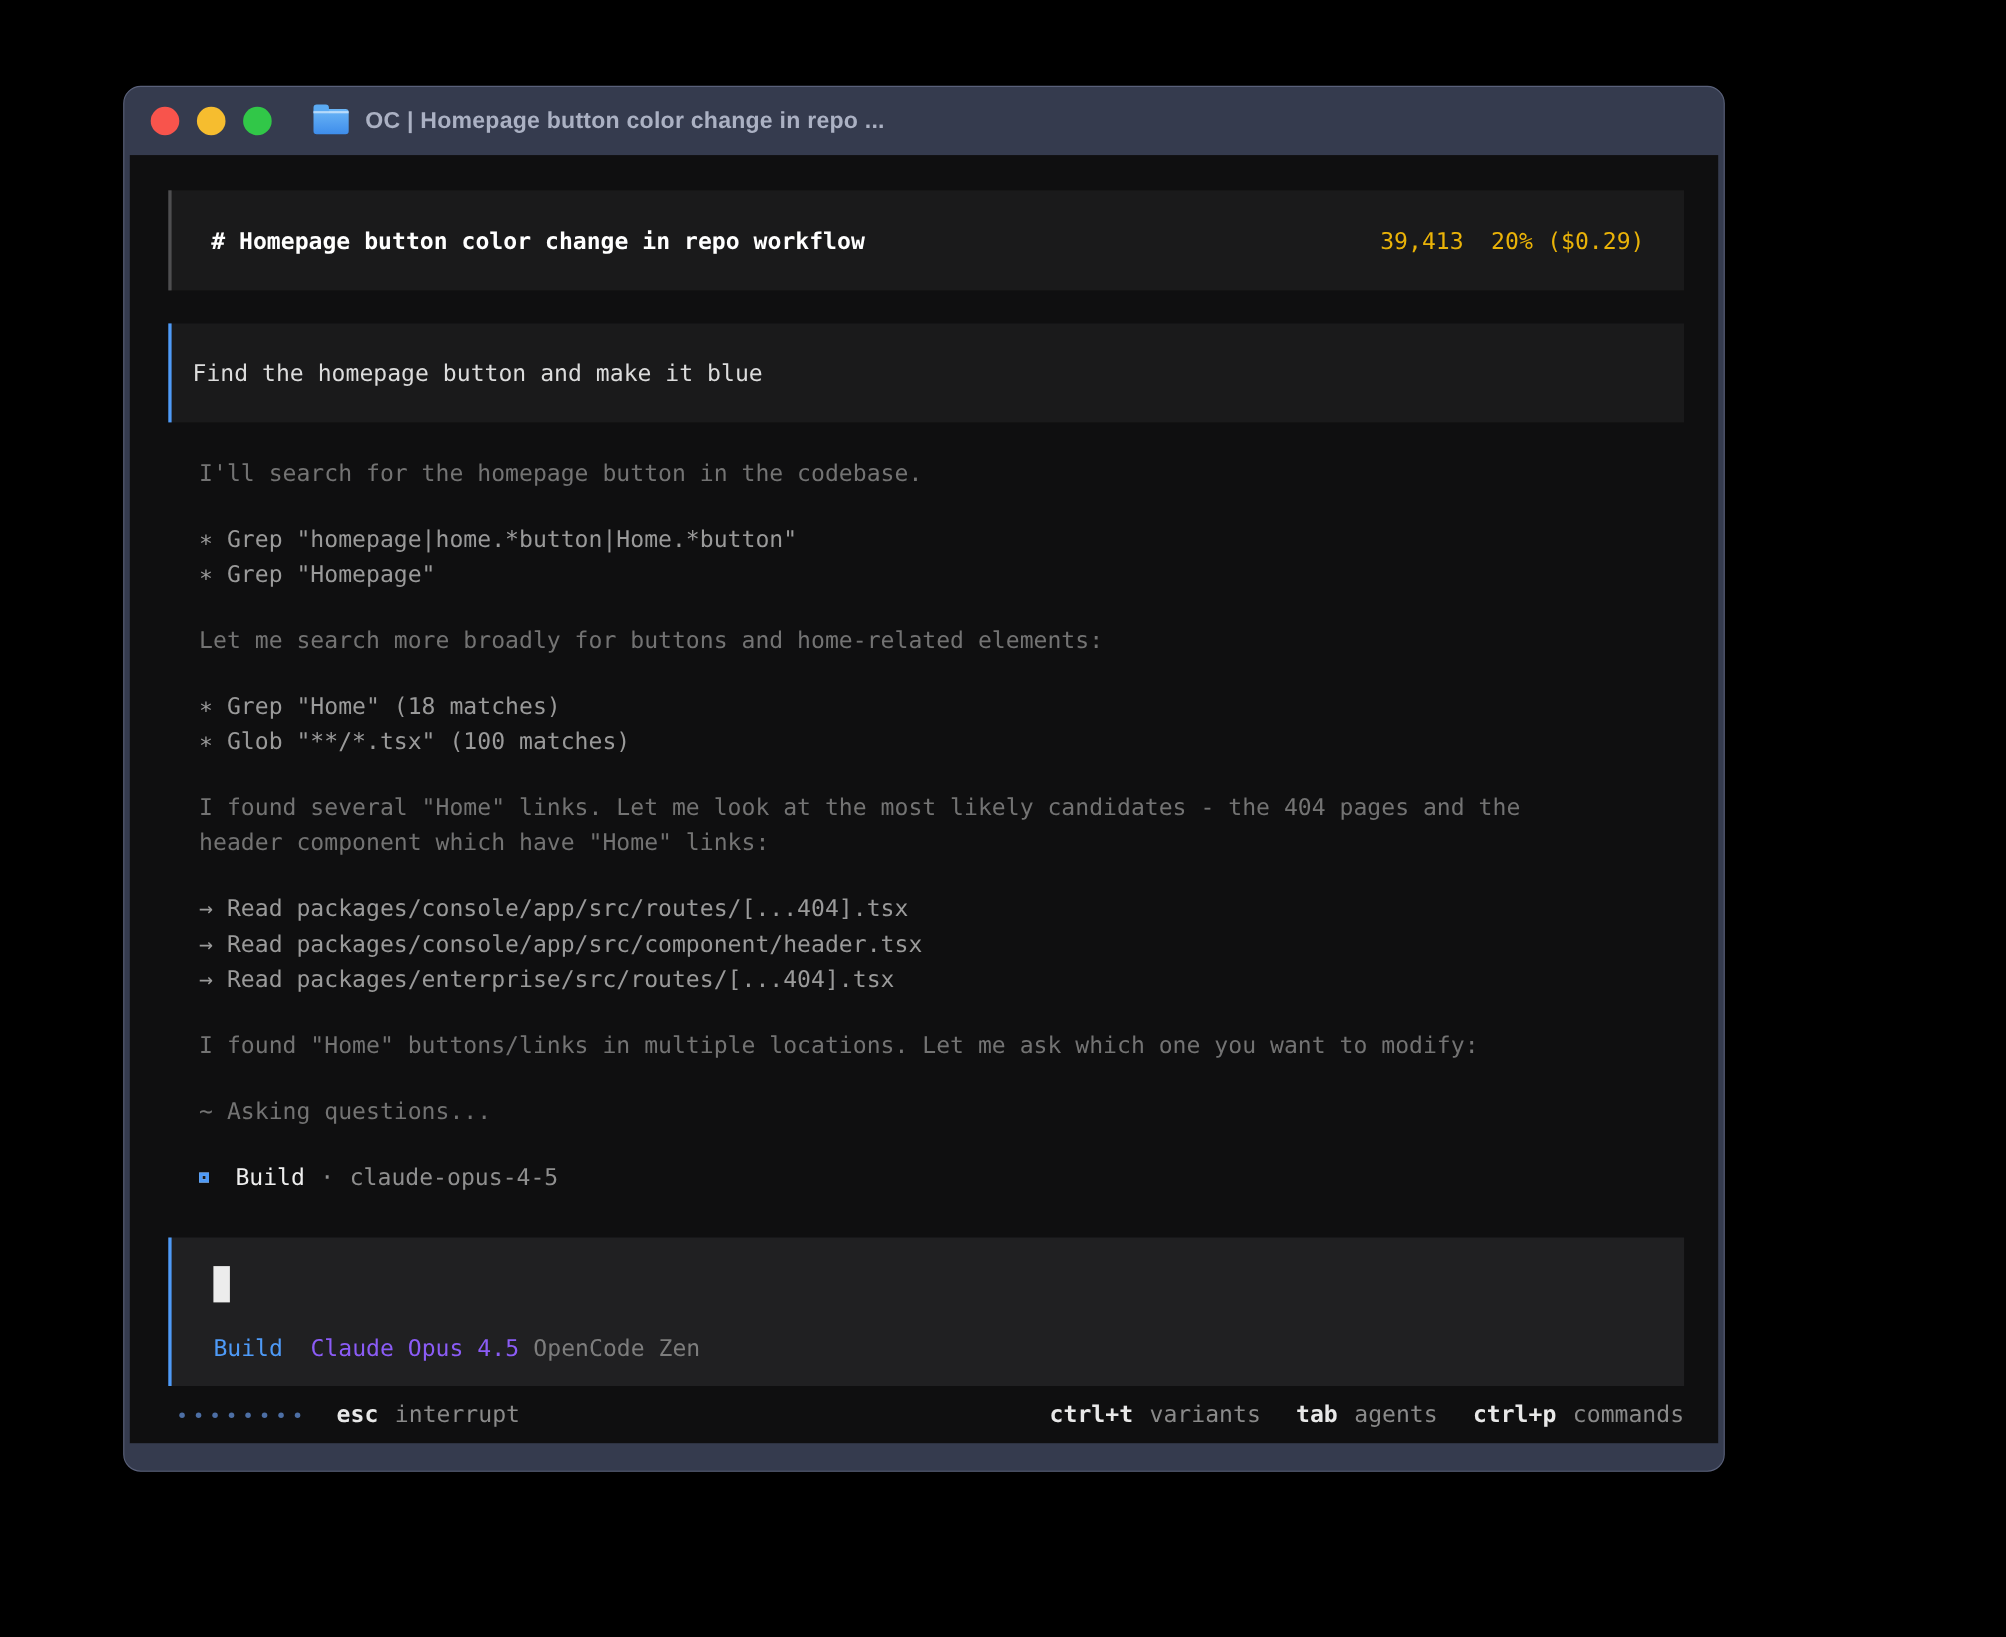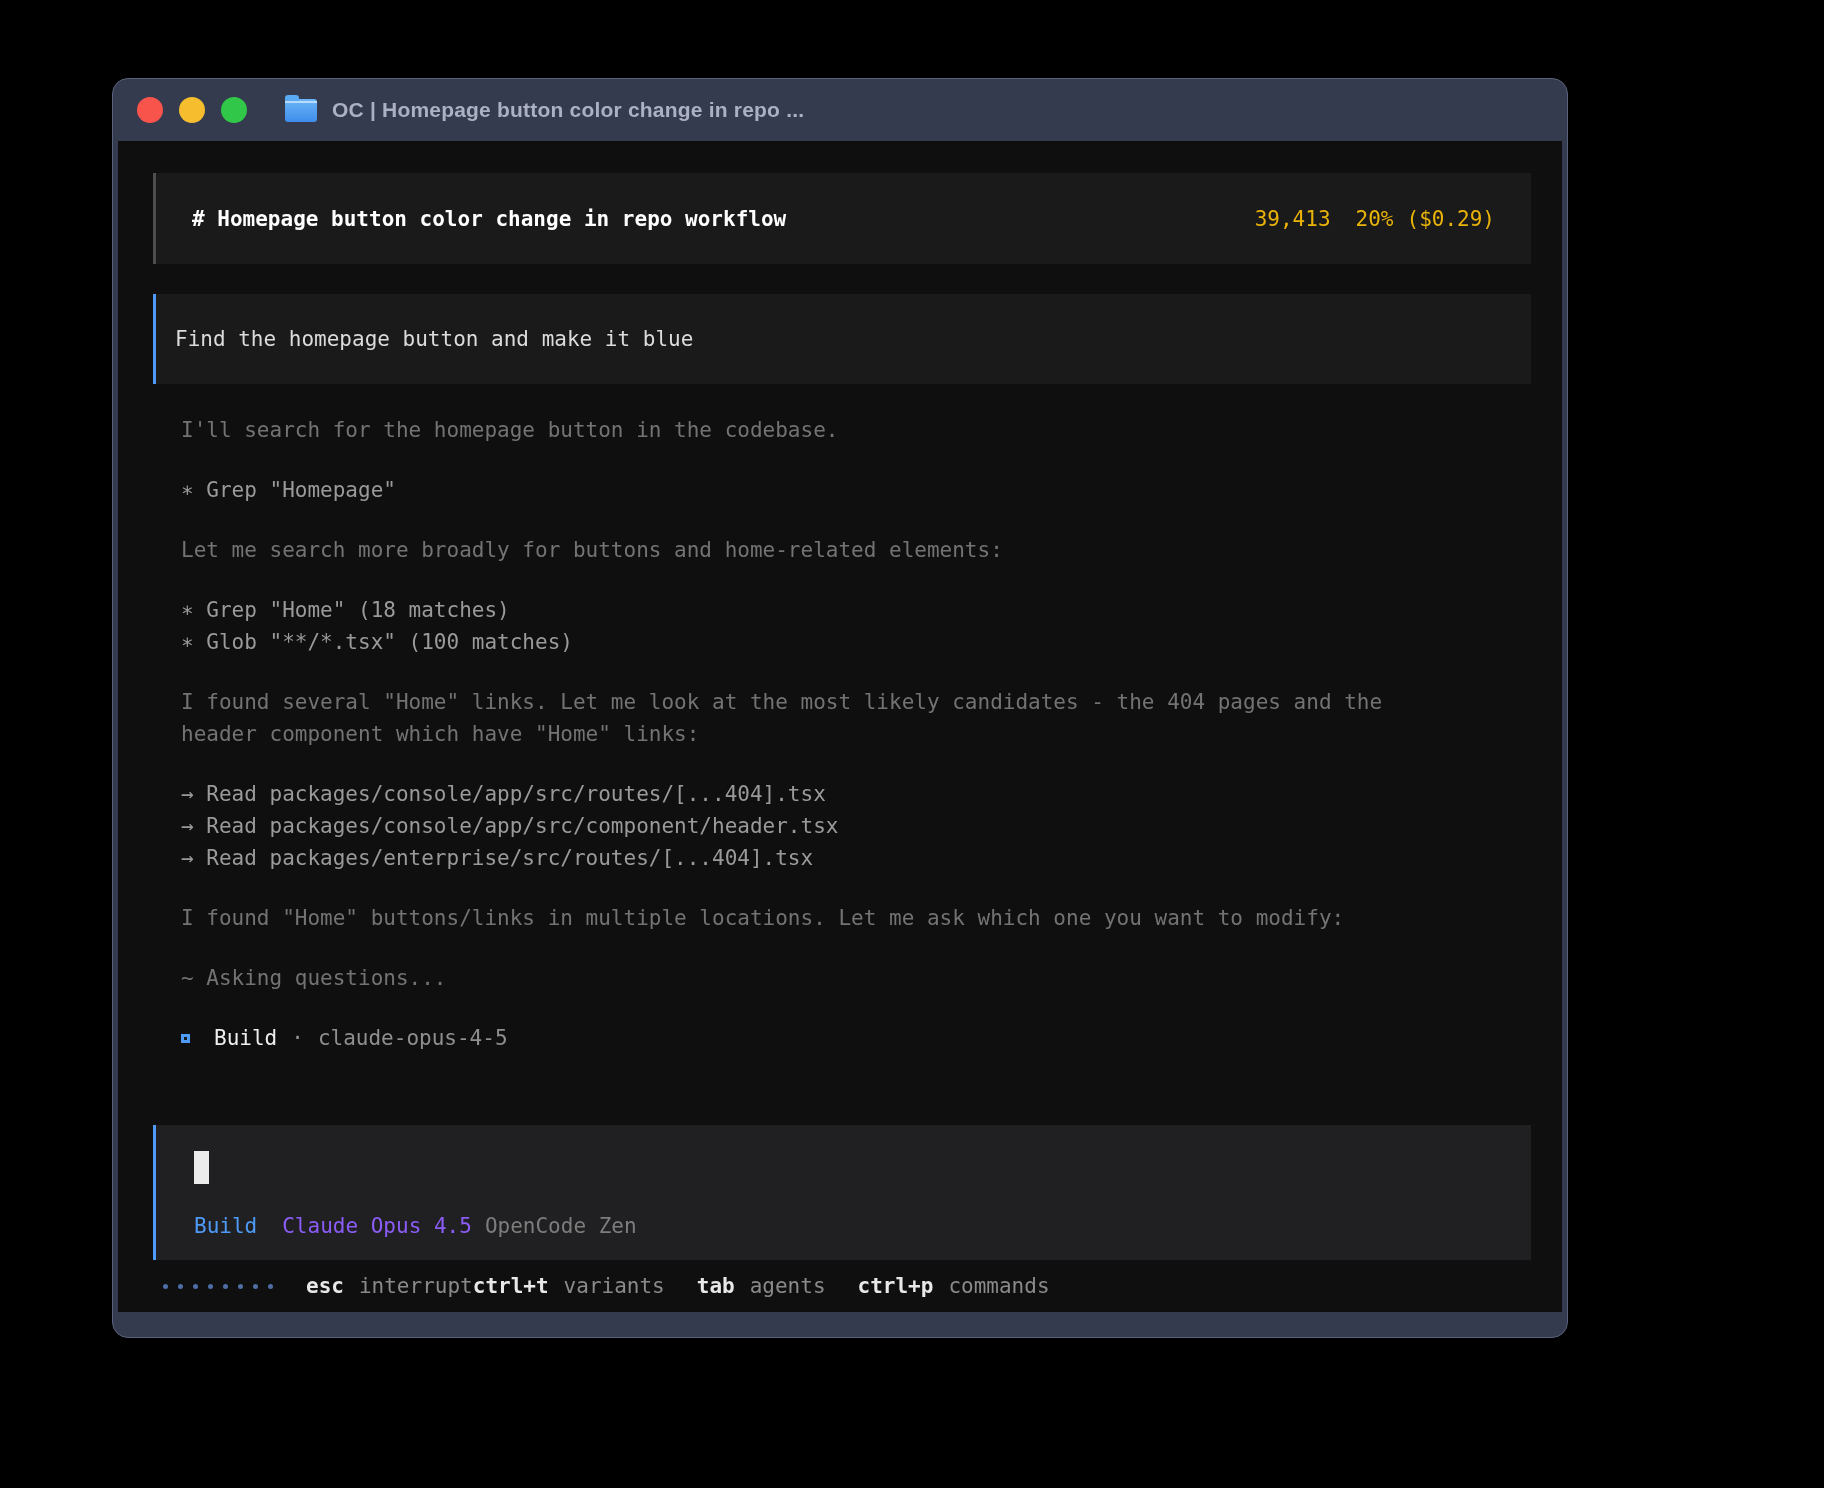--- a/index.html
+++ b/index.html
@@ -104,21 +104,21 @@
     display: flex; flex-direction: column; justify-content: space-between;
   }
   .cursor-block { width: 15px; height: 33px; background: #ececec; }
   .model-row { display: flex; }
   .model-row .agent { color: #4e9af7; margin-right: 25px; }
   .model-row .model { color: #8b5cf6; margin-right: 13px; }
   .model-row .provider { color: #7d7d7d; }
 
   .statusbar {
     flex: 0 0 52px;
-    display: flex; align-items: center; justify-content: flex-start;
+    display: flex; align-items: center; justify-content: space-between;
     padding-left: 10px;
   }
   .status-left { display: flex; align-items: center; }
   .dots { display: flex; align-items: center; gap: 10px; margin-right: 33px; }
   .dot { width: 5px; height: 5px; border-radius: 50%; background: #4d6fa5; }
   .keyhint { display: flex; align-items: center; }
   .keyhint .key { font-weight: bold; color: #e8e8e8; }
   .keyhint .label { color: #8a8a8a; margin-left: 15px; }
   .status-right { display: flex; align-items: center; gap: 32px; }
 </style>
@@ -147,21 +147,21 @@
         <span class="cost">($0.29)</span>
       </div>
     </div>
 
     <div class="user-msg">
       <span>Find the homepage button and make it blue</span>
     </div>
 
     <div class="transcript">
         <div class="para text"><div>I'll search for the homepage button in the codebase.</div></div>
-        <div class="para tool"><div>∗ Grep "Homepage"</div></div>
+        <div class="para tool"><div>∗ Grep "homepage|home.*button|Home.*button"</div><div>∗ Grep "Homepage"</div></div>
         <div class="para text"><div>Let me search more broadly for buttons and home-related elements:</div></div>
         <div class="para tool"><div>∗ Grep "Home" (18 matches)</div><div>∗ Glob "**/*.tsx" (100 matches)</div></div>
         <div class="para text"><div>I found several "Home" links. Let me look at the most likely candidates - the 404 pages and the</div><div>header component which have "Home" links:</div></div>
         <div class="para tool"><div>→ Read packages/console/app/src/routes/[...404].tsx</div><div>→ Read packages/console/app/src/component/header.tsx</div><div>→ Read packages/enterprise/src/routes/[...404].tsx</div></div>
         <div class="para text"><div>I found "Home" buttons/links in multiple locations. Let me ask which one you want to modify:</div></div>
         <div class="para text"><div>~ Asking questions...</div></div>
         <div class="para agent-row"><span class="agent-icon"></span><span class="agent-name">Build</span><span class="agent-sep">·</span><span class="agent-model">claude-opus-4-5</span></div>
       </div>
 
     <div class="input-box">

